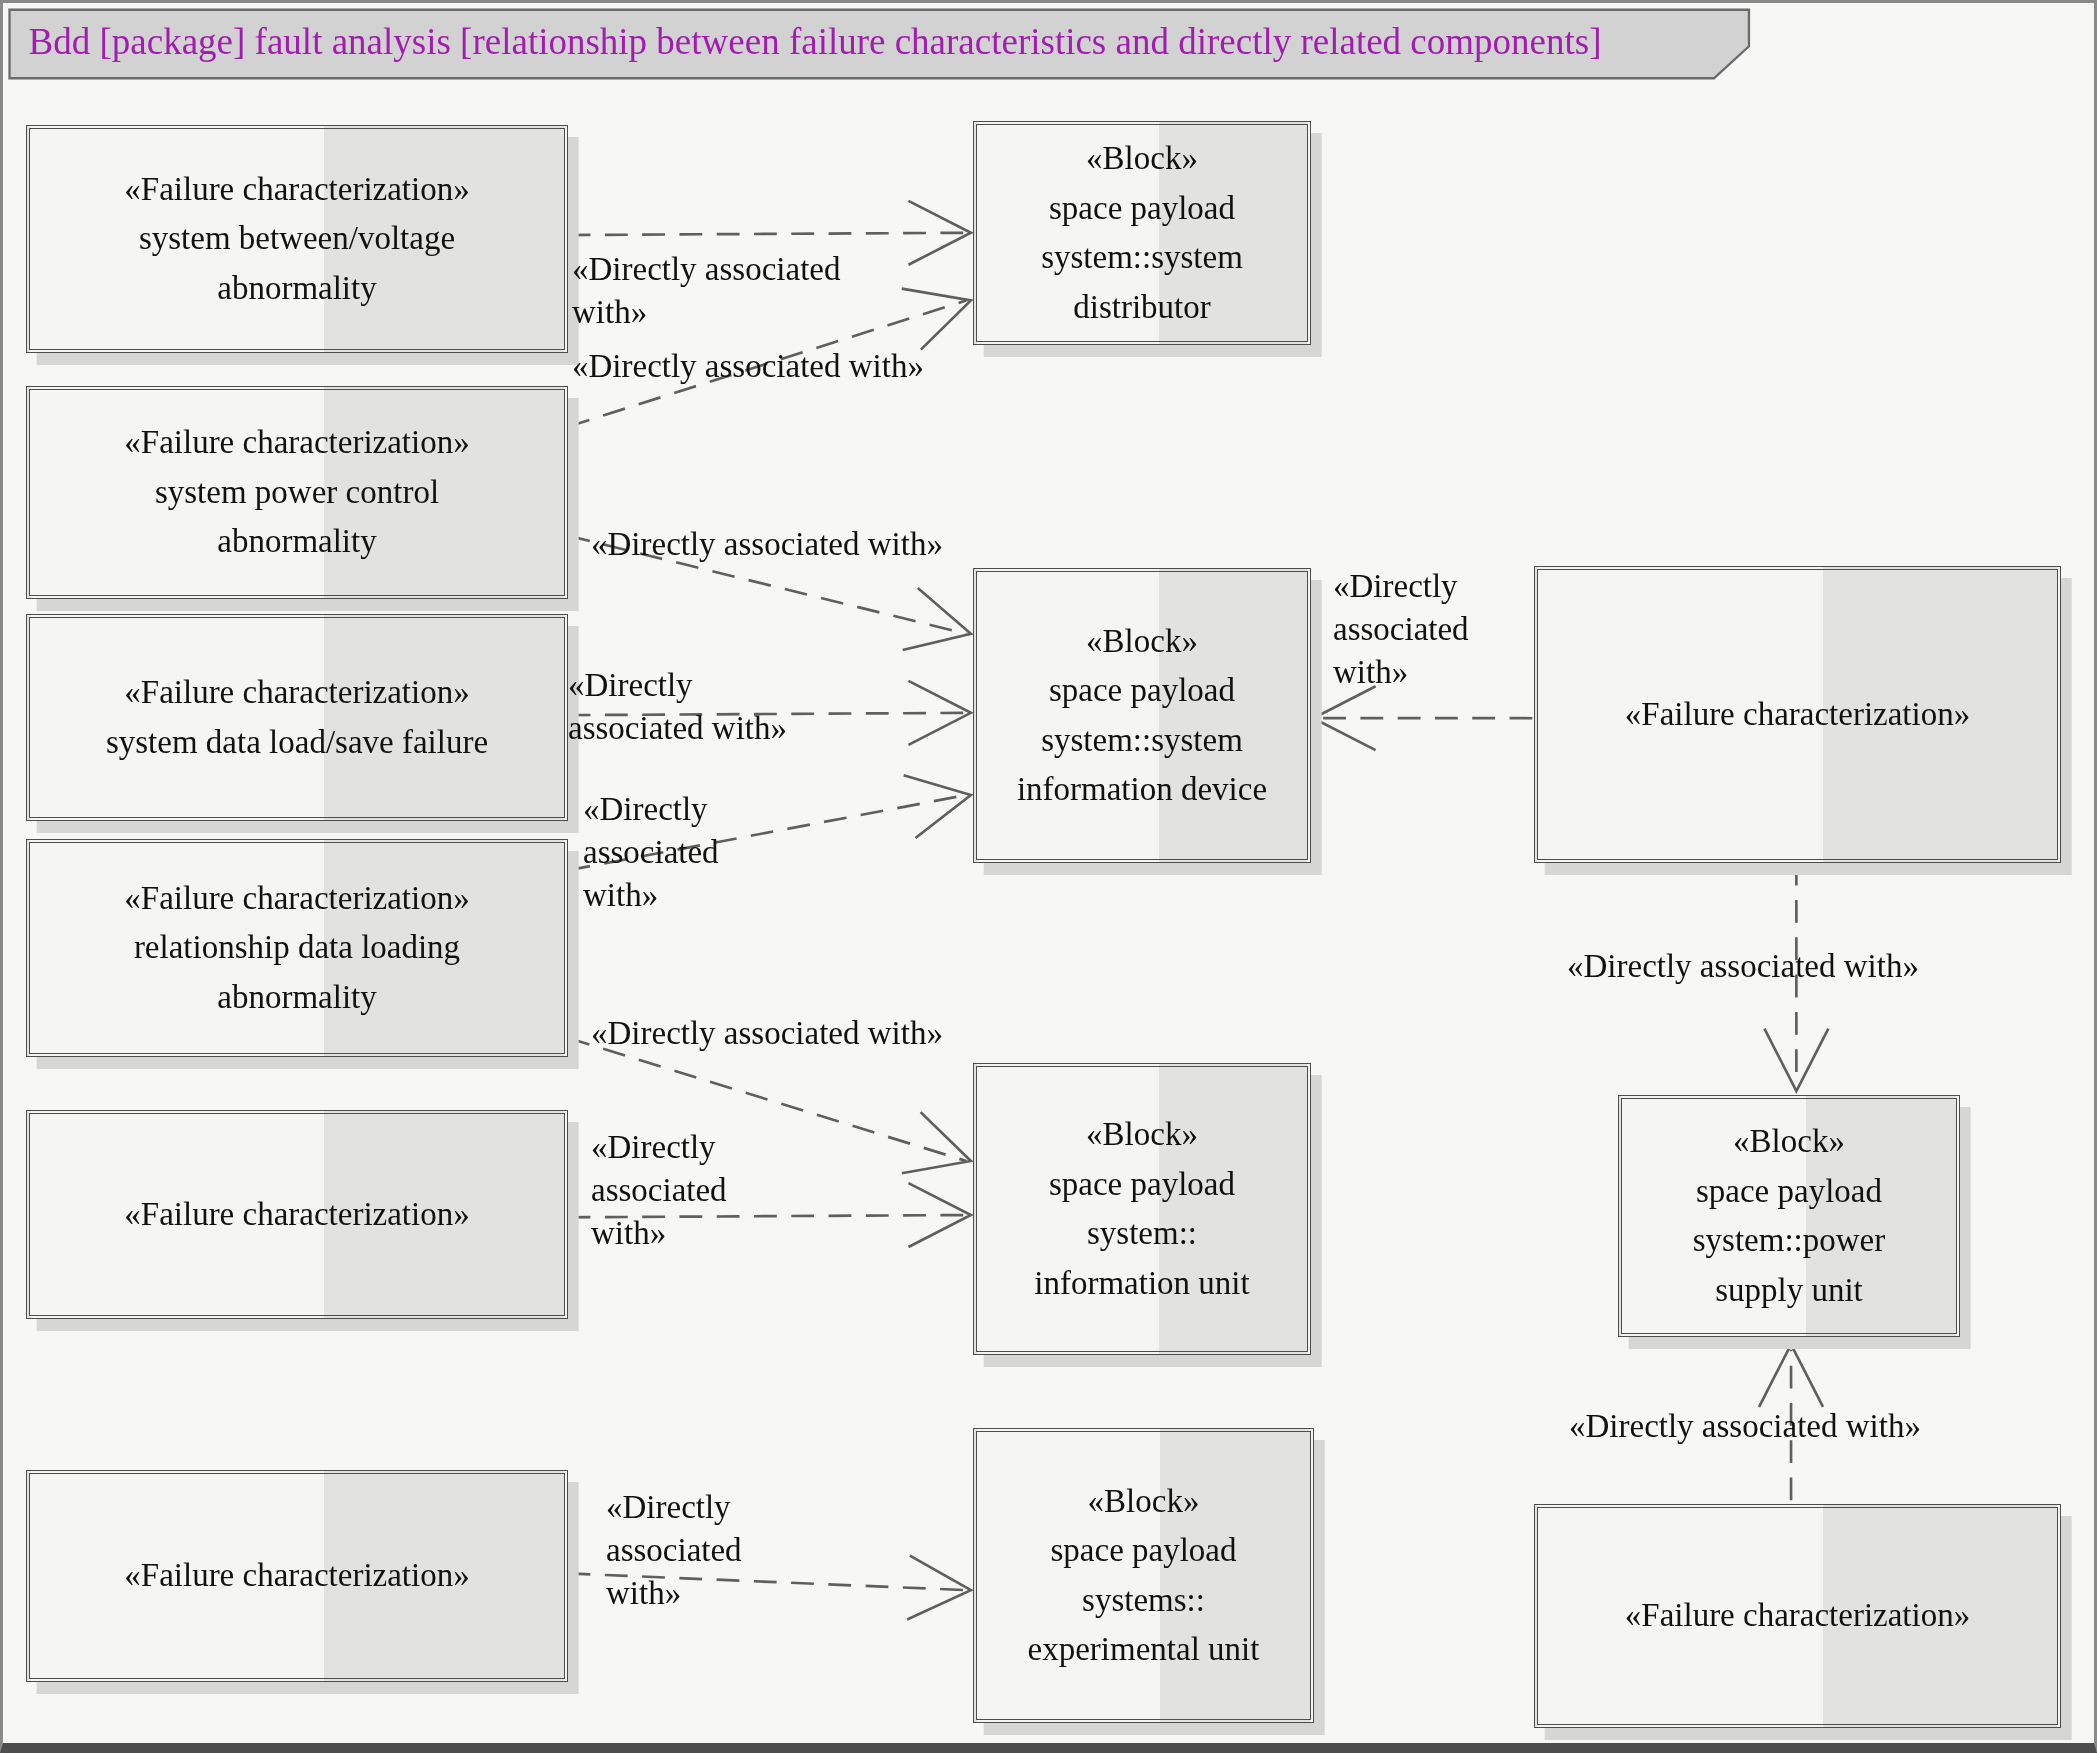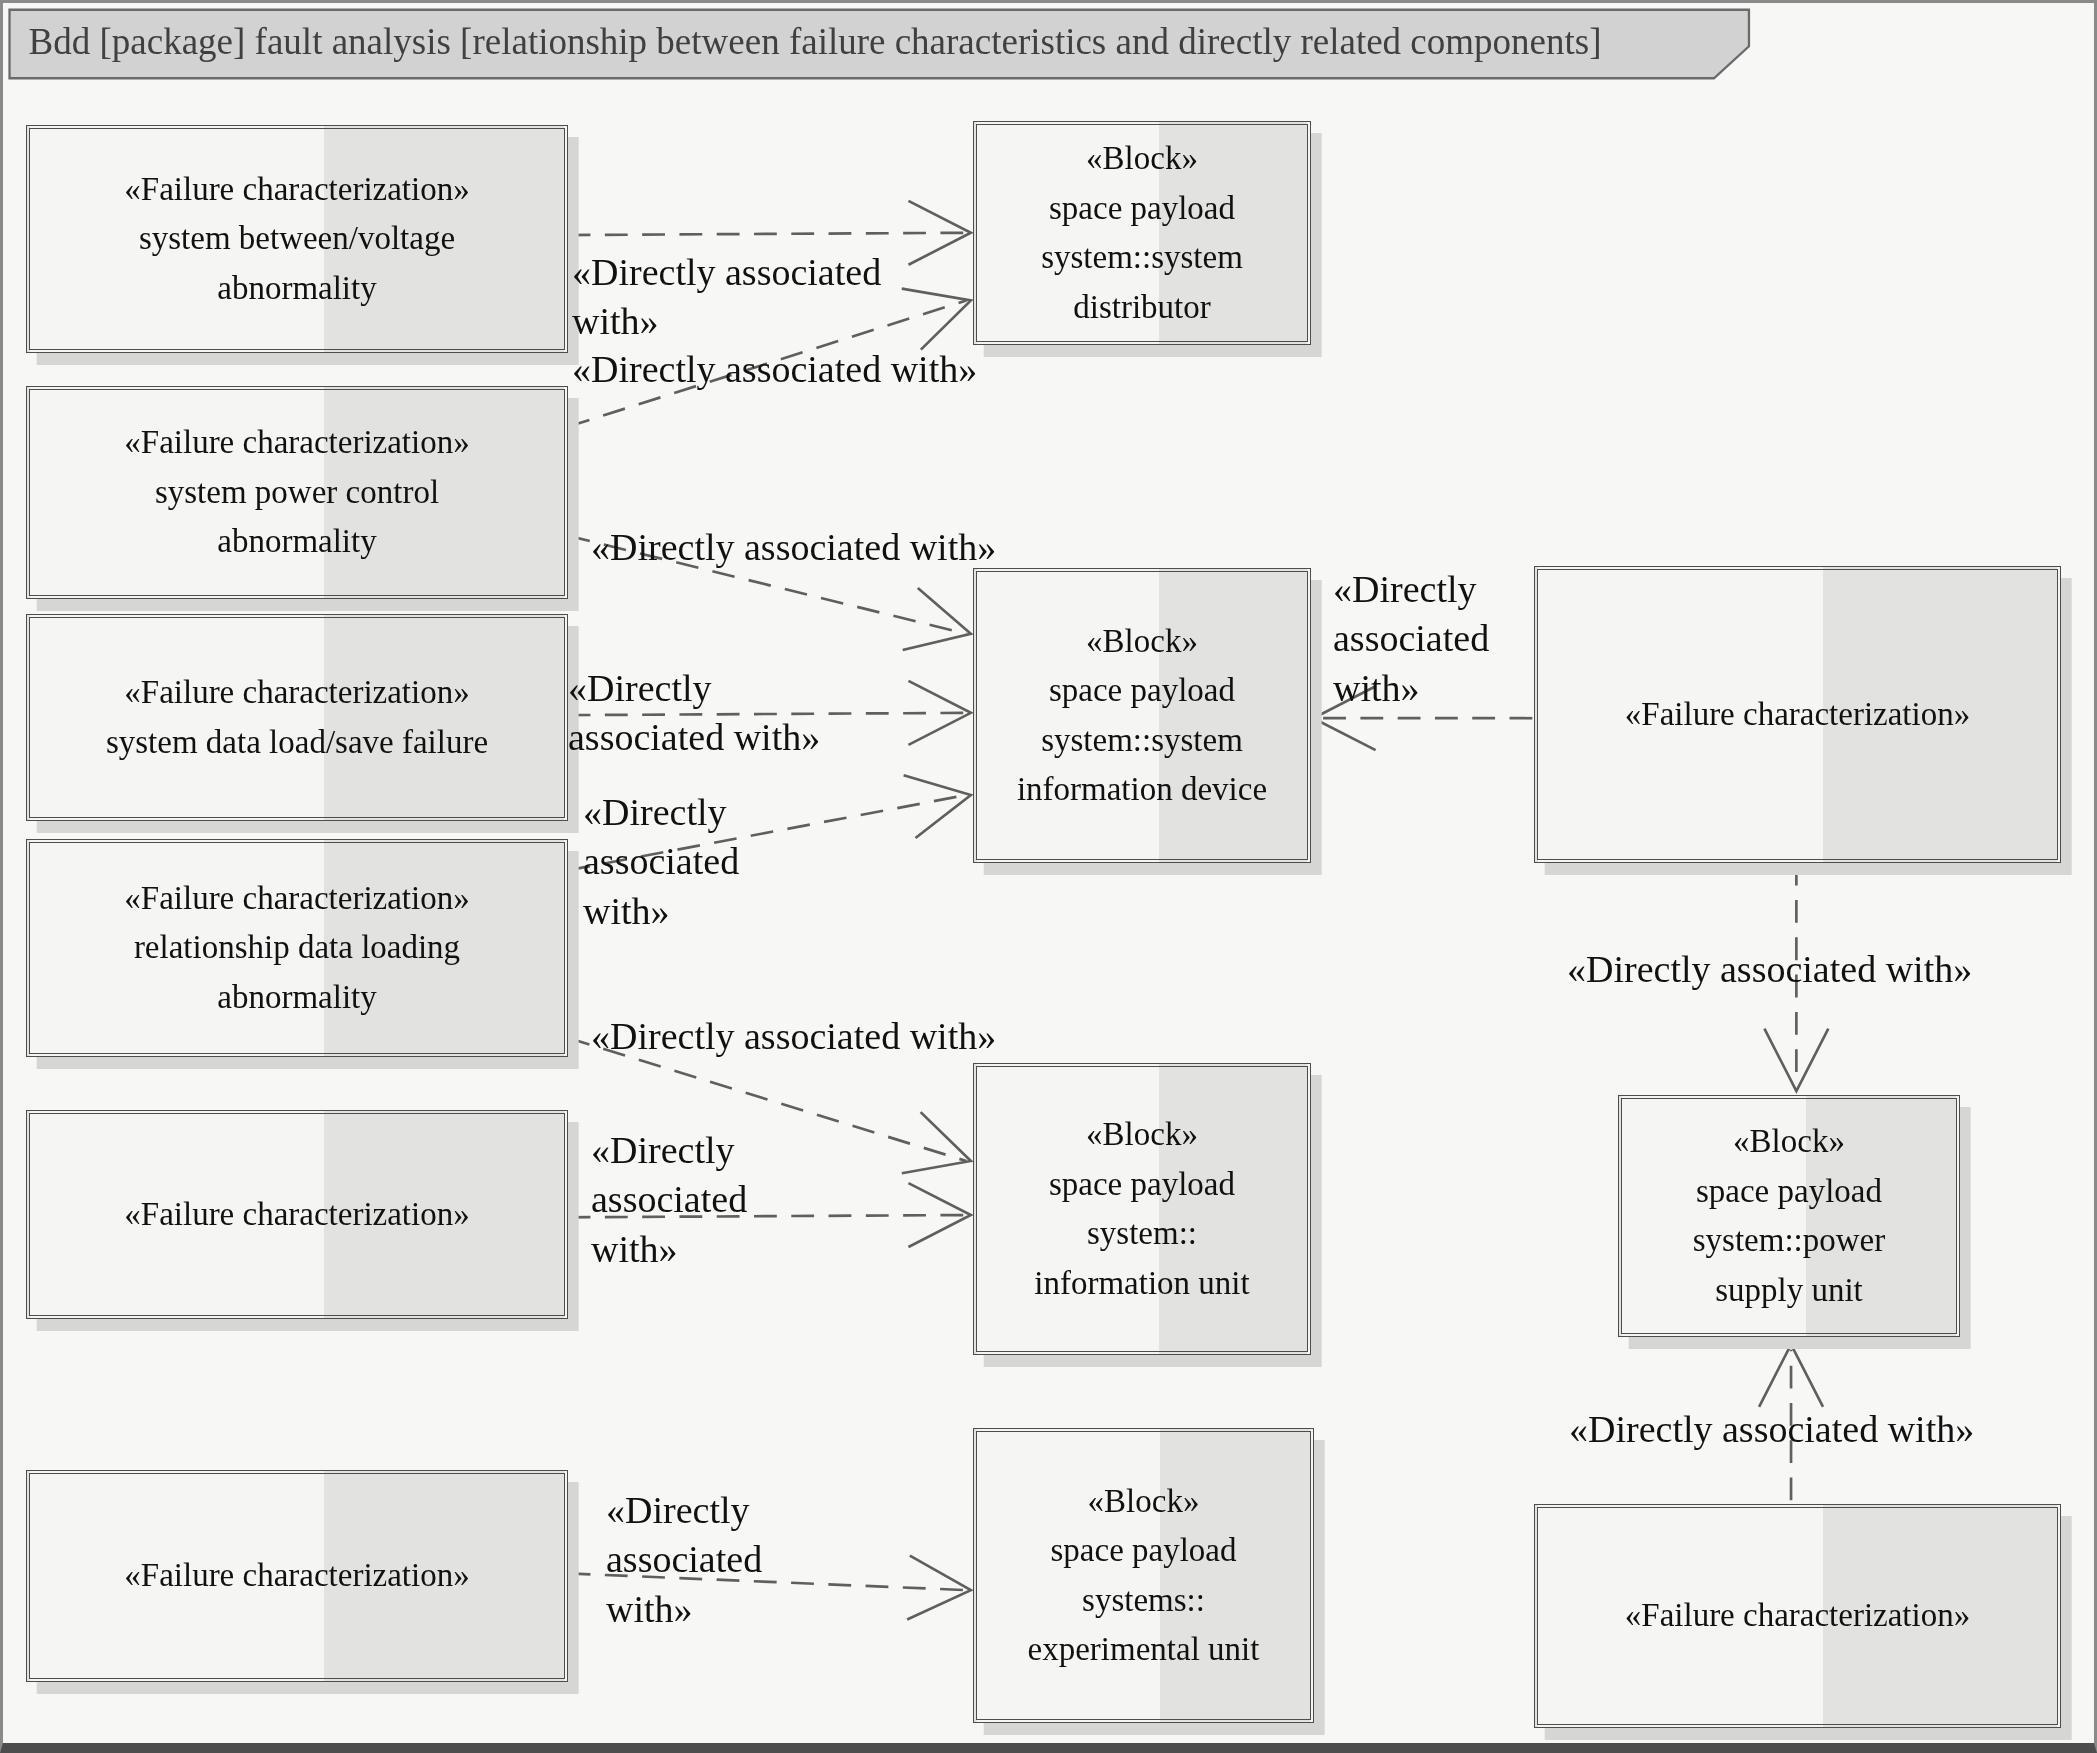--- a/index.html
+++ b/index.html
@@ -11,37 +11,37 @@
     border-bottom:10.7px solid #4d4d4d;
     box-sizing:border-box;
     overflow:hidden;
     font-family:"Liberation Serif", serif;
   }
   .tab { position:absolute; left:4.6px; top:4.6px; width:1744px; height:72px; }
   .tab svg { position:absolute; left:0; top:0; }
   .tab .title {
     position:absolute; left:21px; top:0; height:67px;
     display:flex; align-items:center;
-    font-size:37px; color:#404040; white-space:nowrap;
+    font-size:37px; color:#a21caf; white-space:nowrap;
   }
   .node {
     position:absolute;
     box-sizing:border-box;
     border:4.6px double #4d4d4d;
     background:linear-gradient(90deg,#f5f5f4 0%,#f5f5f4 55%,#e2e2e1 55%,#e2e2e1 100%);
     box-shadow:10.7px 12px 0 #d6d6d5;
     display:flex; flex-direction:column; align-items:center; justify-content:center;
     text-align:center;
     font-size:33px; line-height:1.5; color:#111;
   }
   .node .stereo { white-space:nowrap; }
   .node .name  { white-space:pre-line; }
   .elabel {
     position:absolute;
-    font-size:38px; line-height:1.3; color:#111;
+    font-size:33px; line-height:1.3; color:#111;
     white-space:pre-line;
   }
   .elabel.center { }
   svg.wires { position:absolute; left:0; top:0; pointer-events:none; }
   .dash { stroke:#5f5f5f; stroke-width:3.5; stroke-dasharray:30 19; fill:none; }
   .head { stroke:#5f5f5f; stroke-width:3.5; fill:none; }
 </style>
 </head>
 <body>
 

